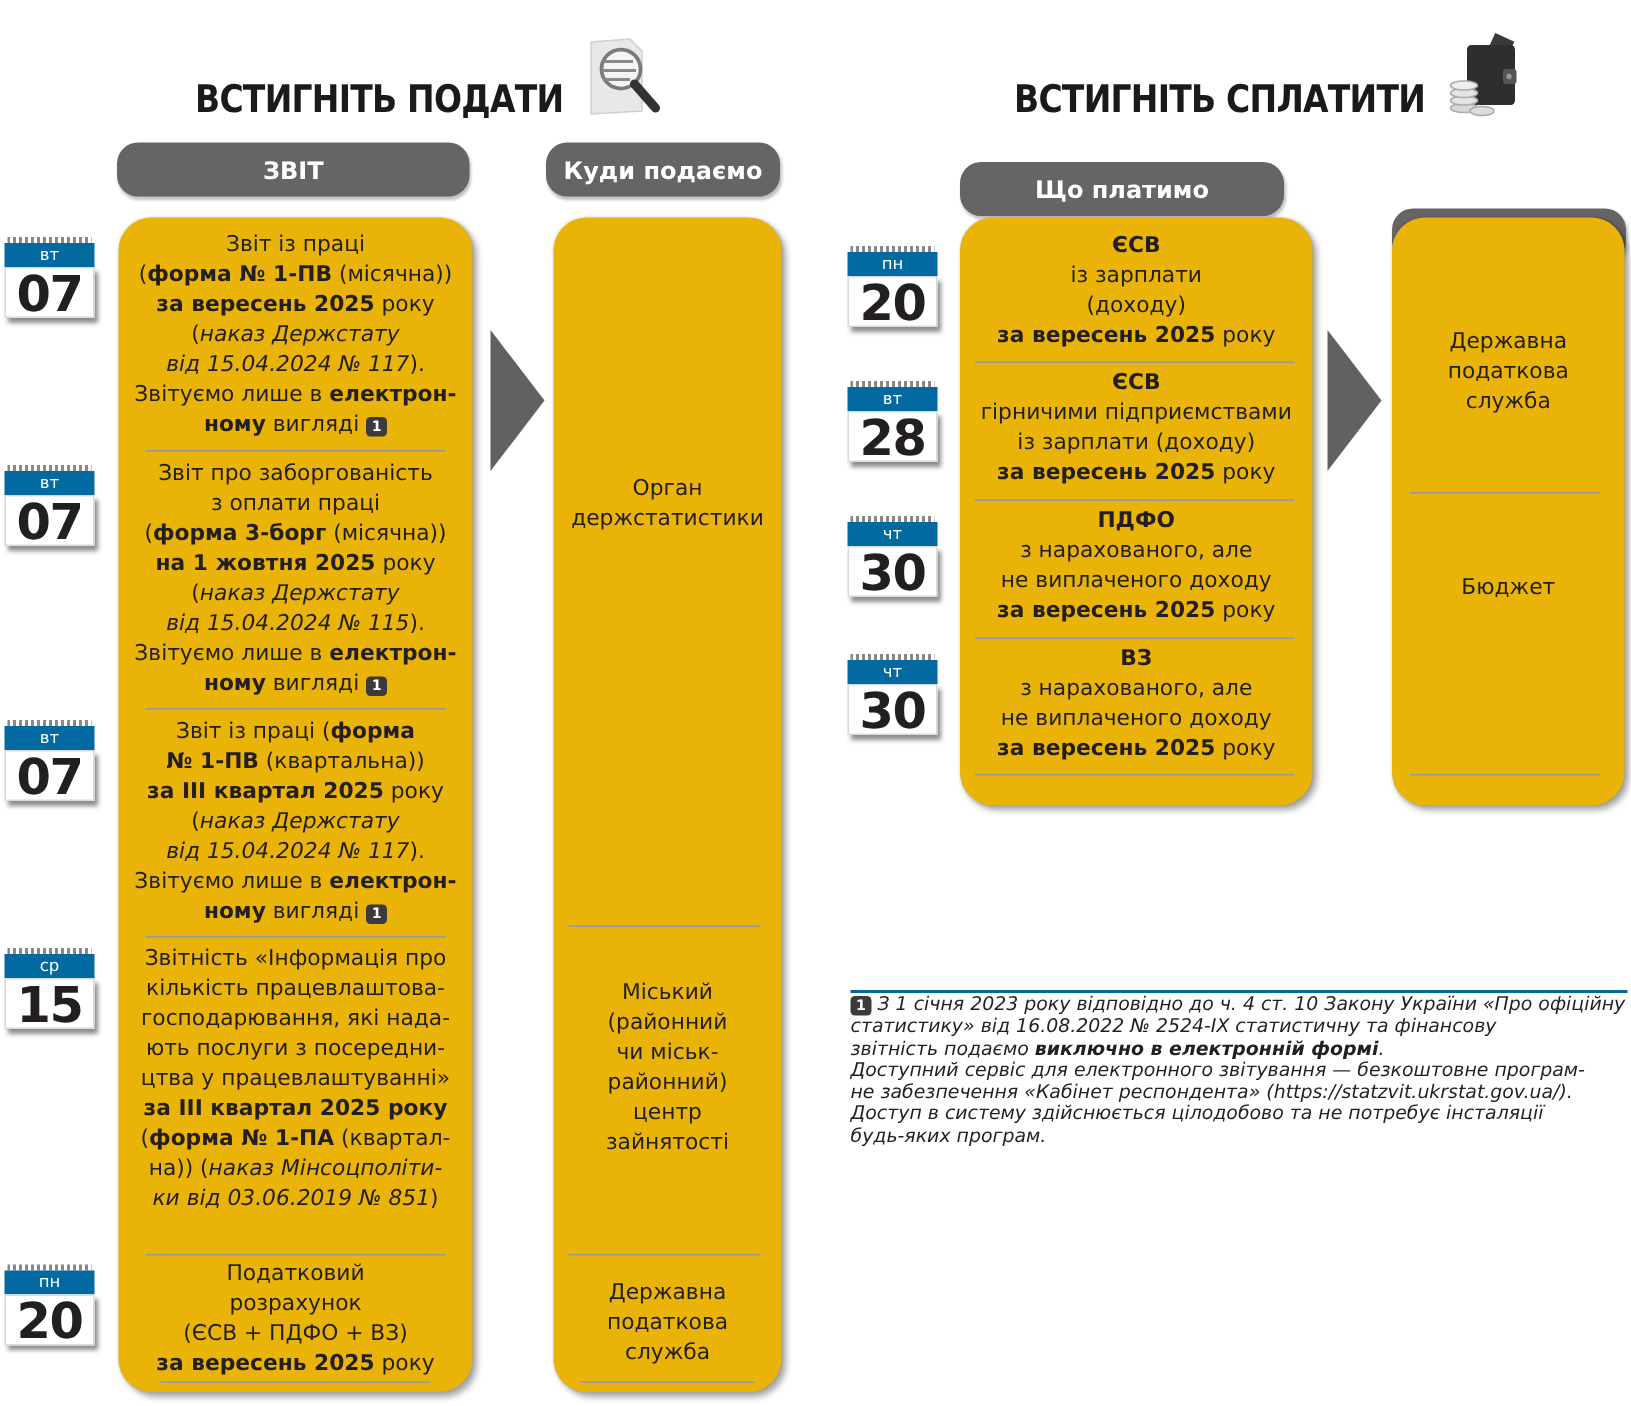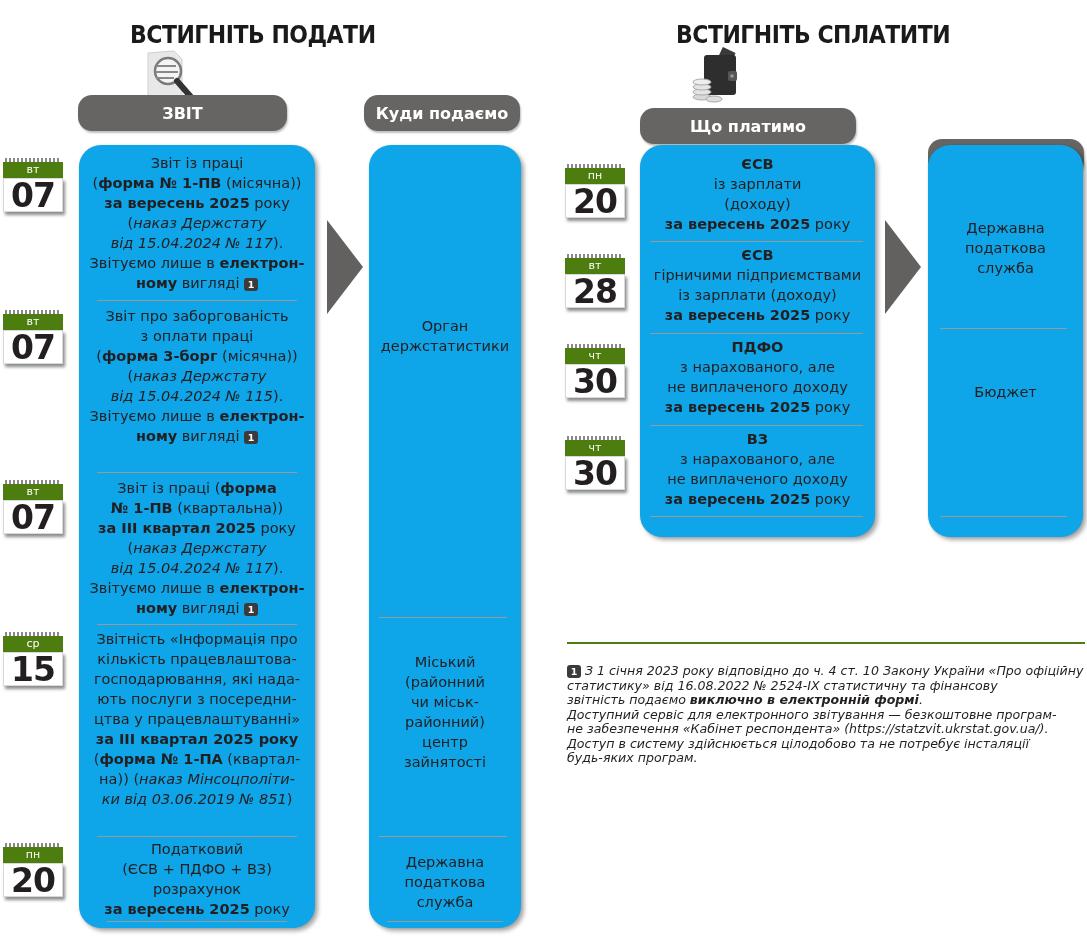--- a/index.html
+++ b/index.html
@@ -1,43 +1,43 @@
 <!DOCTYPE html>
 <html><head>
 <meta charset="utf-8">
 <style>
   * { box-sizing: border-box; margin: 0; padding: 0; }
   html, body { width: 1087px; height: 937px; background: #ffffff; overflow: hidden; }
   body { position: relative; font-family: "DejaVu Sans", sans-serif; color: #231f20; }
 
-  .heading { position: absolute; top: 22px; display: flex; align-items: flex-start; flex-direction: column; }
+  .heading { position: absolute; top: 22px; display: flex; align-items: flex-end; }
   .heading .htext { font-family: "DejaVu Sans", sans-serif; font-weight: bold; font-size: 22px; letter-spacing: -0.5px; color: #1a1a1a; transform: scaleY(1.15); }
   .heading .hicon { margin-left: 12px; width: 58px; height: 58px; }
 
   .pill { position: absolute; height: 36px; border-radius: 14px; background: #676563; color: #fff; font-weight: bold; font-size: 16px; display: flex; align-items: center; justify-content: center; box-shadow: 1px 2px 2px rgba(0,0,0,0.25); }
 
-  .card { position: absolute; background: #0ea5e9; border-radius: 22px; box-shadow: 3px 3px 4px rgba(0,0,0,0.35), 0 0 2px rgba(0,0,0,0.15); }
+  .card { position: absolute; background: #eab308; border-radius: 22px; box-shadow: 3px 3px 4px rgba(0,0,0,0.35), 0 0 2px rgba(0,0,0,0.15); }
 
   .sec { position: absolute; left: 0; right: 0; text-align: center; font-size: 14.5px; line-height: 20px; }
   .sec b { font-weight: bold; }
   .sec i { font-style: italic; }
   .rule { position: absolute; left: 18px; right: 18px; height: 0; border-top: 1.5px solid #9a9899; }
 
   .cal { position: absolute; width: 60px; height: 56px; }
-  .cal .top { position: absolute; left: 0; top: 4px; width: 60px; height: 16px; background: #4d7c0f; color: #fff; font-size: 11px; line-height: 16px; text-align: center; }
+  .cal .top { position: absolute; left: 0; top: 4px; width: 60px; height: 16px; background: #0369a1; color: #fff; font-size: 11px; line-height: 16px; text-align: center; }
   .cal .rings { position: absolute; left: 2px; top: 0; width: 56px; height: 4px; background: repeating-linear-gradient(90deg, #8a8888 0 2px, transparent 2px 4px); }
   .cal .body { position: absolute; left: 0; top: 20px; width: 60px; height: 34px; background: #fff; border: 1px solid #d9d9d9; box-shadow: 2px 3px 3px rgba(0,0,0,0.45); font-weight: bold; font-size: 33px; line-height: 34px; text-align: center; color: #231f20; letter-spacing: -1px; }
 
   .arrow { position: absolute; width: 0; height: 0; border-top: 47px solid transparent; border-bottom: 47px solid transparent; border-left: 36px solid #636160; }
 
   .badge { display: inline-block; width: 14px; height: 13px; background: #3c3a3b; color: #fff; font-size: 9.5px; font-weight: bold; line-height: 13px; text-align: center; border-radius: 3px; vertical-align: 0px; font-style: normal; }
 
   .dest { position: absolute; left: 0; right: 0; text-align: center; font-size: 14.5px; line-height: 20px; }
 
-  .footnote { position: absolute; left: 567px; top: 642px; width: 518px; border-top: 2px solid #4d7c0f; padding-top: 20px; font-size: 12.6px; line-height: 14.5px; font-style: italic; color: #231f20; }
+  .footnote { position: absolute; left: 567px; top: 660px; width: 518px; border-top: 2px solid #0369a1; padding-top: 0; font-size: 12.6px; line-height: 14.5px; font-style: italic; color: #231f20; }
   .footnote b { font-weight: bold; }
 </style>
 </head>
 <body>
 
 <div class="heading" style="left:130px;">
   <span class="htext">ВСТИГНІТЬ ПОДАТИ</span>
   <svg class="hicon" viewBox="0 0 58 58">
     <path d="M6 6 L32 4 L40 12 L40 52 L6 54 Z" fill="#e8e8e8" stroke="#cfcfcf"></path>
     <circle cx="26" cy="24" r="13" fill="#f4f4f4" stroke="#7a7a7a" stroke-width="2.5"></circle>
@@ -56,40 +56,41 @@
     <rect x="40" y="24" width="9" height="10" rx="2" fill="#555"></rect>
     <circle cx="44" cy="29" r="1.8" fill="#999"></circle>
     <ellipse cx="14" cy="50" rx="9" ry="3" fill="#d8d8d8" stroke="#aaa"></ellipse>
     <ellipse cx="14" cy="45" rx="9" ry="3" fill="#e4e4e4" stroke="#aaa"></ellipse>
     <ellipse cx="14" cy="40" rx="9" ry="3" fill="#e4e4e4" stroke="#aaa"></ellipse>
     <ellipse cx="14" cy="35" rx="9" ry="3" fill="#eee" stroke="#aaa"></ellipse>
     <ellipse cx="26" cy="52" rx="8" ry="3" fill="#ddd" stroke="#aaa"></ellipse>
   </svg>
 </div>
 
-<div class="pill" style="left:78px; top:95px; width:209px;">ЗВІТ</div>
+<div class="pill" style="left:78px; top:95px; width:235px;">ЗВІТ</div>
 <div class="pill" style="left:364px; top:95px; width:156px;">Куди подаємо</div>
 <div class="pill" style="left:640px; top:108px; width:216px;">Що платимо</div>
 <div class="pill" style="left:928px; top:95px; width:156px;margin-top:44px;">Куди платимо</div>
 
 <div class="card" style="left:79px; top:145px; width:236px; height:783px;">
   <div class="sec" style="top:8px;">
       <div><span>Звіт із праці</span></div>
       <div><span>(</span><b>форма № 1-ПВ</b><span> (місячна))</span></div>
       <div><b>за вересень 2025</b><span> року</span></div>
       <div><span>(</span><i>наказ Держстату</i></div>
       <div><i>від 15.04.2024 № 117</i><span>).</span></div>
       <div><span>Звітуємо лише в </span><b>електрон-</b></div>
       <div><b>ному</b><span> вигляді </span><span class="badge">1</span></div>
     </div>
   <div class="rule" style="top:155px;"></div>
   <div class="sec" style="top:161px;">
       <div><span>Звіт про заборгованість</span></div>
       <div><span>з оплати праці</span></div>
       <div><span>(</span><b>форма 3-борг</b><span> (місячна))</span></div>
+      <div><b>на 1 жовтня 2025</b><span> року</span></div>
       <div><span>(</span><i>наказ Держстату</i></div>
       <div><i>від 15.04.2024 № 115</i><span>).</span></div>
       <div><span>Звітуємо лише в </span><b>електрон-</b></div>
       <div><b>ному</b><span> вигляді </span><span class="badge">1</span></div>
     </div>
   <div class="rule" style="top:327px;"></div>
   <div class="sec" style="top:333px;">
       <div><span>Звіт із праці (</span><b>форма</b></div>
       <div><b>№ 1-ПВ</b><span> (квартальна))</span></div>
       <div><b>за III квартал 2025</b><span> року</span></div>
@@ -106,22 +107,22 @@
       <div><span>ють послуги з посередни-</span></div>
       <div><span>цтва у працевлаштуванні»</span></div>
       <div><b>за III квартал 2025 року</b></div>
       <div><span>(</span><b>форма № 1-ПА</b><span> (квартал-</span></div>
       <div><span>на)) (</span><i>наказ Мінсоцполіти-</i></div>
       <div><i>ки від 03.06.2019 № 851</i><span>)</span></div>
     </div>
   <div class="rule" style="top:691px;"></div>
   <div class="sec" style="top:694px;">
       <div><span>Податковий</span></div>
+      <div><span>розрахунок</span></div>
       <div><span>(ЄСВ + ПДФО + ВЗ)</span></div>
-      <div><span>розрахунок</span></div>
       <div><b>за вересень 2025</b><span> року</span></div>
     </div>
   <div class="rule" style="top:776px; left:28px; right:28px;"></div>
 </div>
 
 <div class="cal" style="left:3px; top:158px;">
   <div class="rings"></div>
   <div class="top">вт</div>
   <div class="body">07</div>
 </div>

